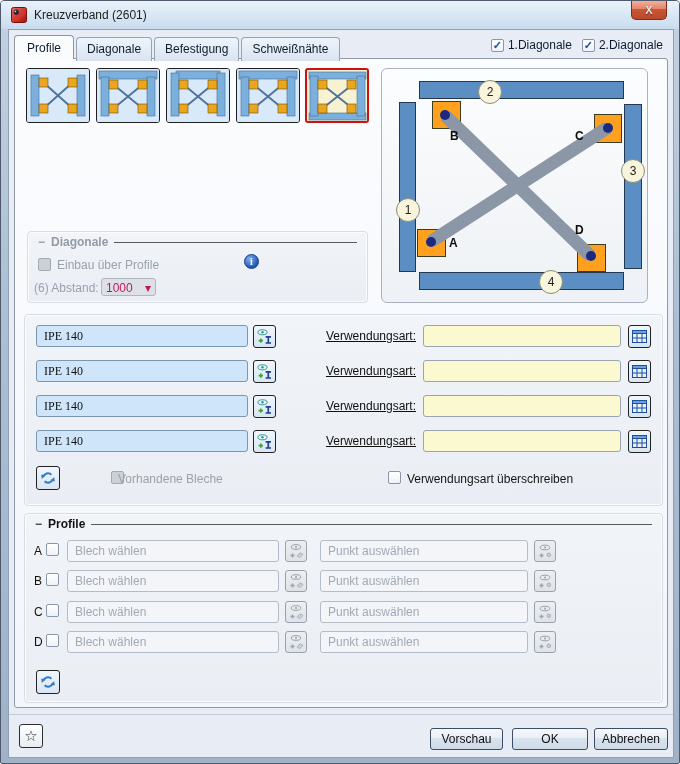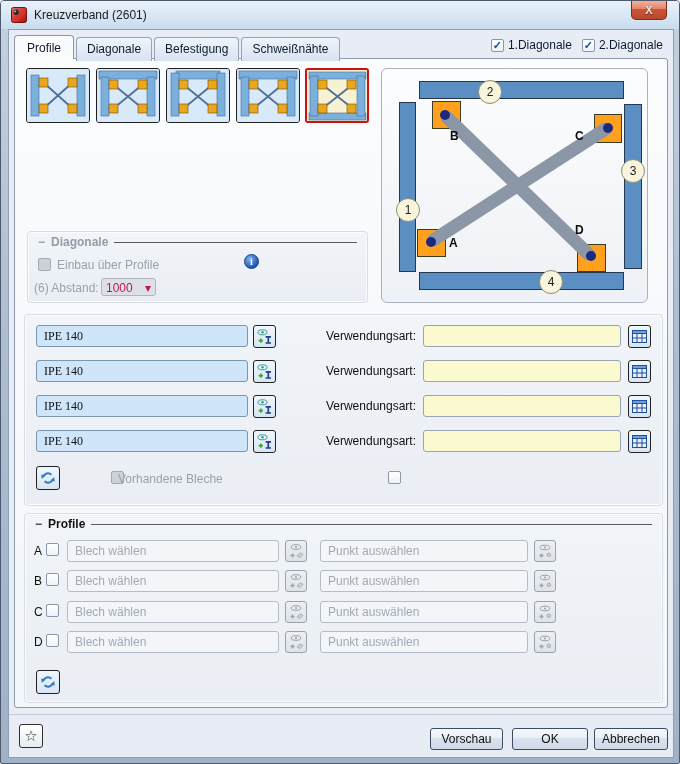--- a/index.html
+++ b/index.html
@@ -116,21 +116,21 @@
   
   .field{
     position:absolute; height:22px; border:1px solid #8fa3b8; border-radius:3px;
     font-family:"Liberation Sans",sans-serif; font-size:12px; padding:0 7px; color:#101010;
   }
   .field.blue{ background:#cfe5fa; border-color:#7c96b0;font-family:Liberation Serif, serif; }
   .field.yellow{ background:#fbf9d0; border-color:#9aa5b1; }
   .field.gray{ background:#f3f5f8; border-color:#b4bcc7; color:#9aa2ad; }
   .field.gray::placeholder{ color:#a2aab5; opacity:1; }
 
-  .vlabel{ position:absolute; width:100px; text-align:right; color:#101010; }
+  .vlabel{ position:absolute; width:100px; text-align:right; color:#101010;text-decoration:underline; }
 
   .ibtn{
     position:absolute; width:23px; height:23px; border:1px solid #222; border-radius:3px;
     background:linear-gradient(180deg,#f0f6fc,#d9e5f2);
     display:flex; align-items:center; justify-content:center; cursor:pointer;
   }
   .ibtn.disabled{ border-color:#9aa2ad; background:linear-gradient(180deg,#edeff2,#dfe2e7); cursor:default; }
 
   .row-letter{ position:absolute; color:#111; }
 
@@ -413,20 +413,21 @@
         <svg width="16" height="16" viewBox="0 0 16 16">
           <path d="M12.8 9.2 A5 5 0 0 1 4.6 11.3" fill="none" stroke="#2f7bc9" stroke-width="2.1"></path>
           <polygon points="14.2,7.0 14.8,11.6 10.6,10.4" fill="#2f7bc9"></polygon>
           <path d="M3.2 6.8 A5 5 0 0 1 11.4 4.7" fill="none" stroke="#2f7bc9" stroke-width="2.1"></path>
           <polygon points="1.8,9.0 1.2,4.4 5.4,5.6" fill="#2f7bc9"></polygon>
         </svg>
       </div>
       <span class="cb disabled" style="position:absolute;left:96px;top:412px;"></span>
       <span class="dis-text" style="position:absolute;left:103px;top:413px;">Vorhandene Bleche</span>
       <span class="cb" style="position:absolute;left:373px;top:412px;"></span>
+      <span style="position:absolute;left:392px;top:413px;">Verwendungsart überschreiben</span>
 
       <div class="group" style="left:9px;top:454px;width:639px;height:190px;">
         <div class="group-title">
           <span class="minus">−</span>
           <span class="gt-label">Profile</span>
           <span class="line"></span>
         </div>
       </div>
 
       <span class="row-letter" style="left:19px;top:485px;">A</span>

